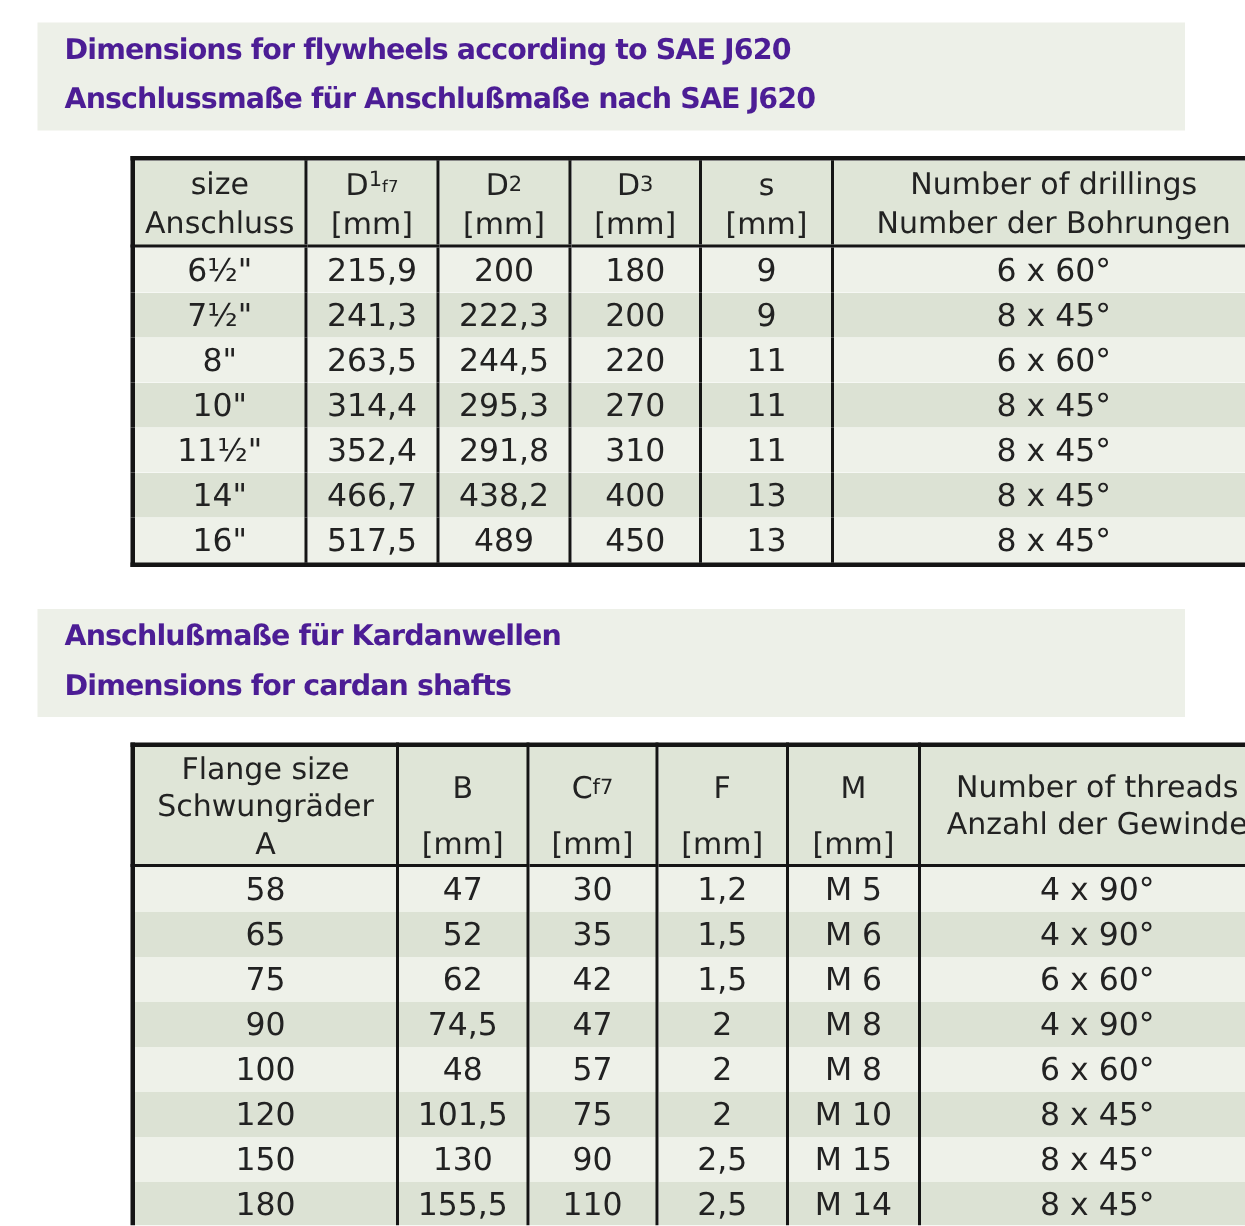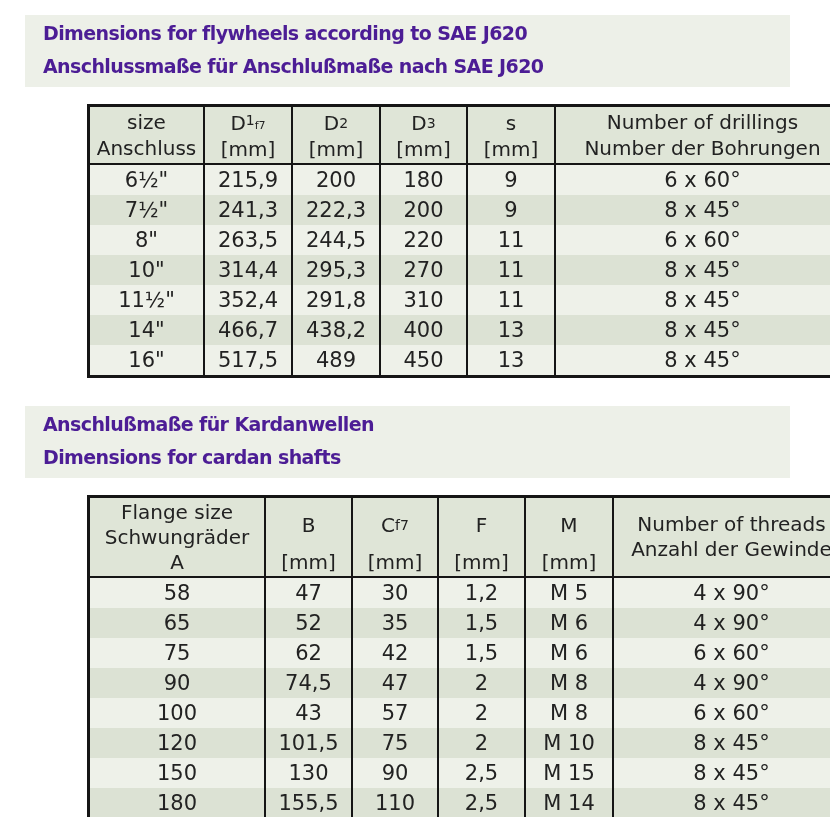--- a/index.html
+++ b/index.html
@@ -236,21 +236,21 @@
             <tr data-stripe="dark">
               <td class="c0">90</td>
               <td class="c1">74,5</td>
               <td class="c2">47</td>
               <td class="c3">2</td>
               <td class="c4">M 8</td>
               <td class="c5">4 x 90°</td>
             </tr>
             <tr data-stripe="light">
               <td class="c0">100</td>
-              <td class="c1">43</td>
+              <td class="c1">48</td>
               <td class="c2">57</td>
               <td class="c3">2</td>
               <td class="c4">M 8</td>
               <td class="c5">6 x 60°</td>
             </tr>
             <tr data-stripe="dark">
               <td class="c0">120</td>
               <td class="c1">101,5</td>
               <td class="c2">75</td>
               <td class="c3">2</td>

